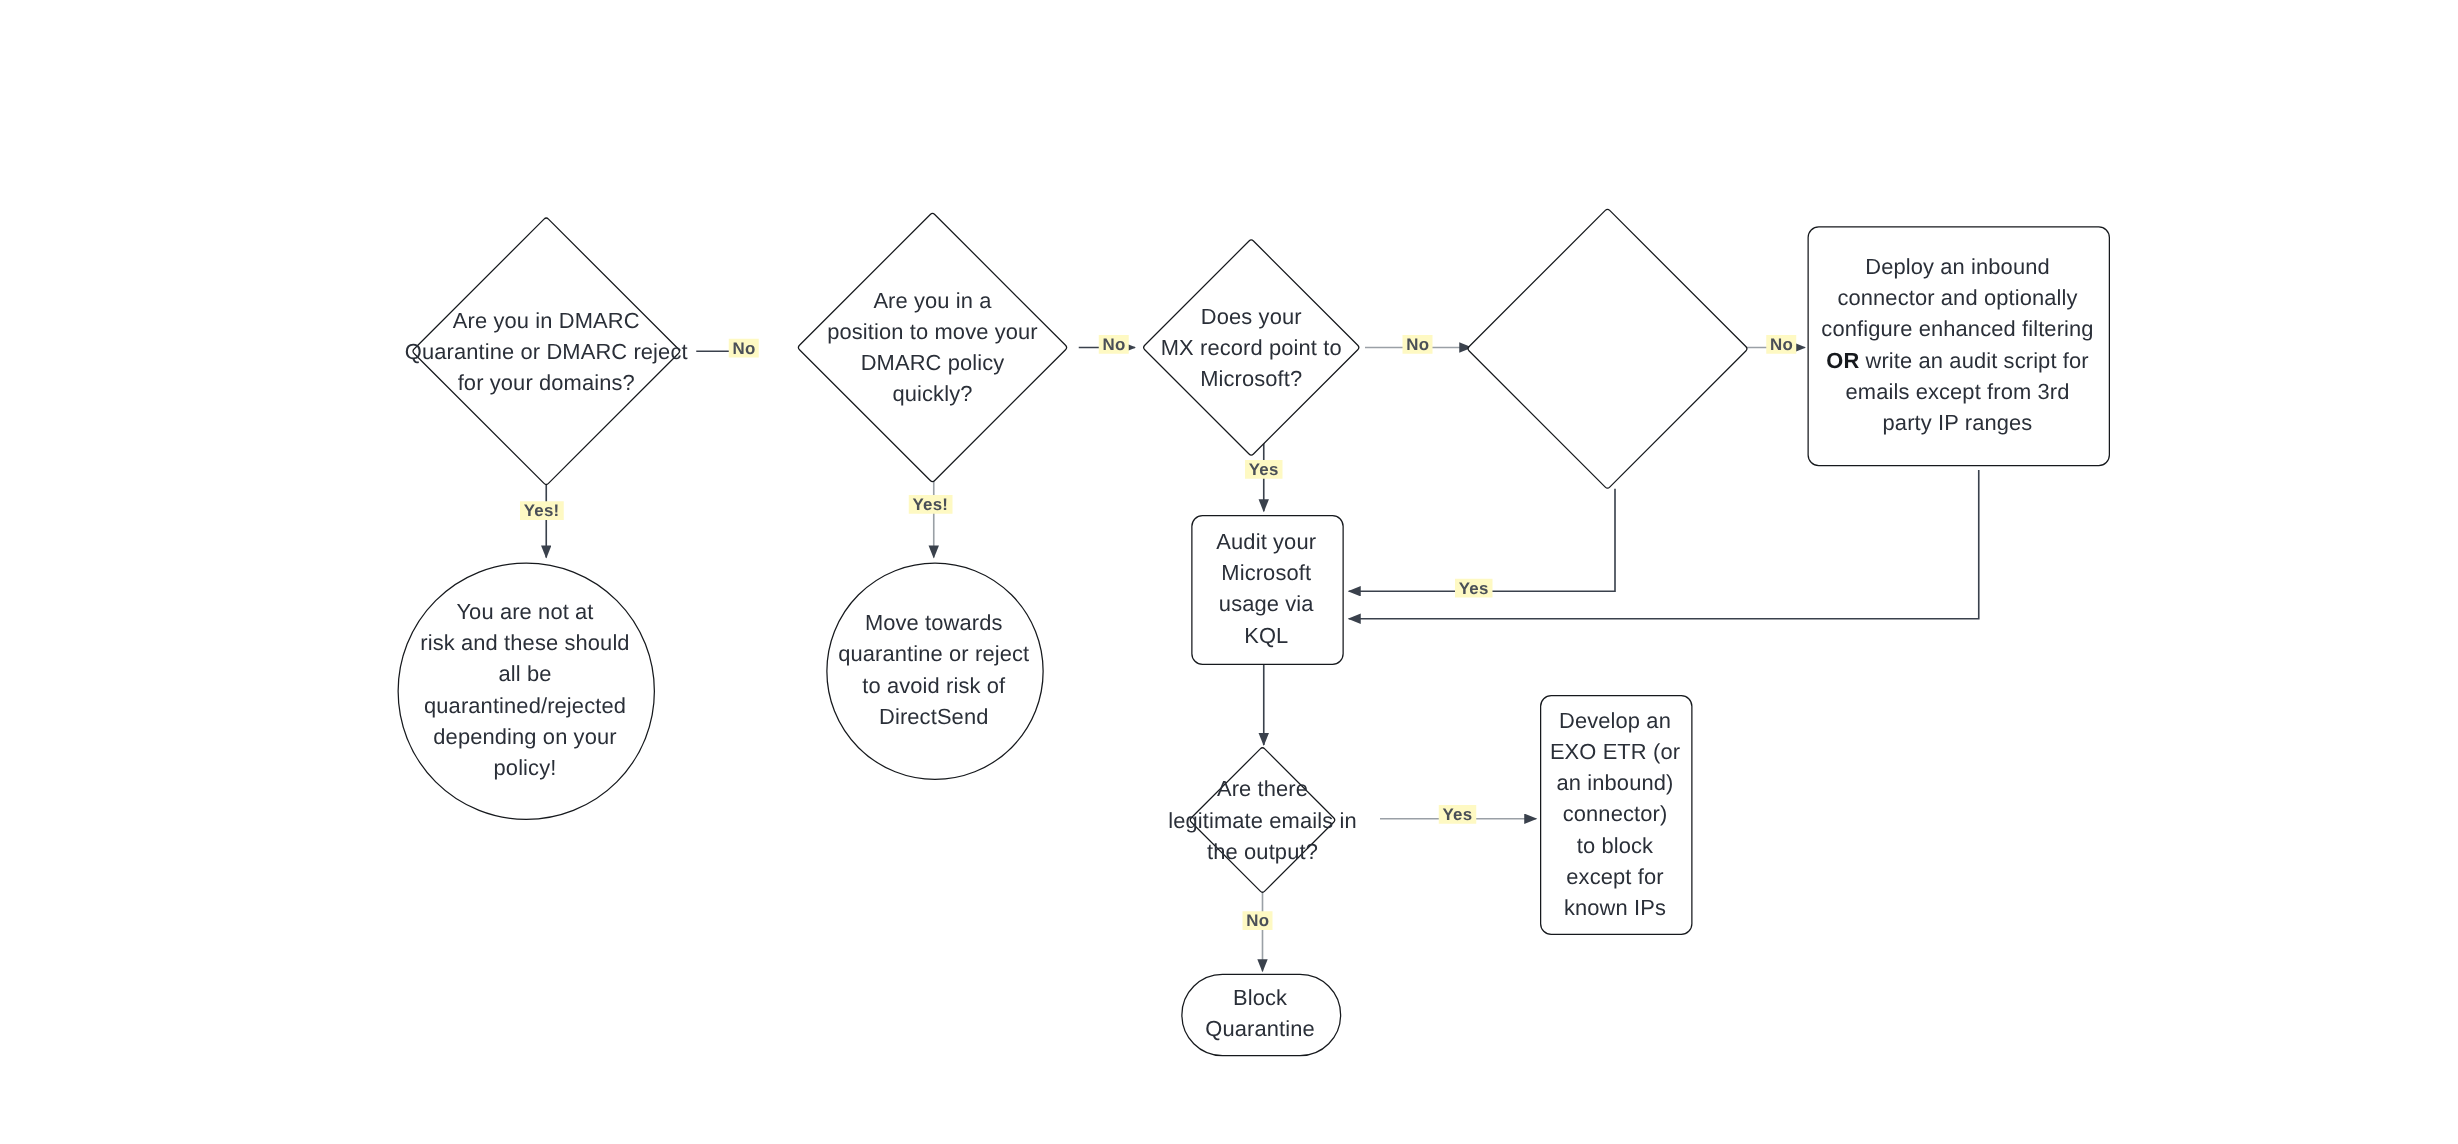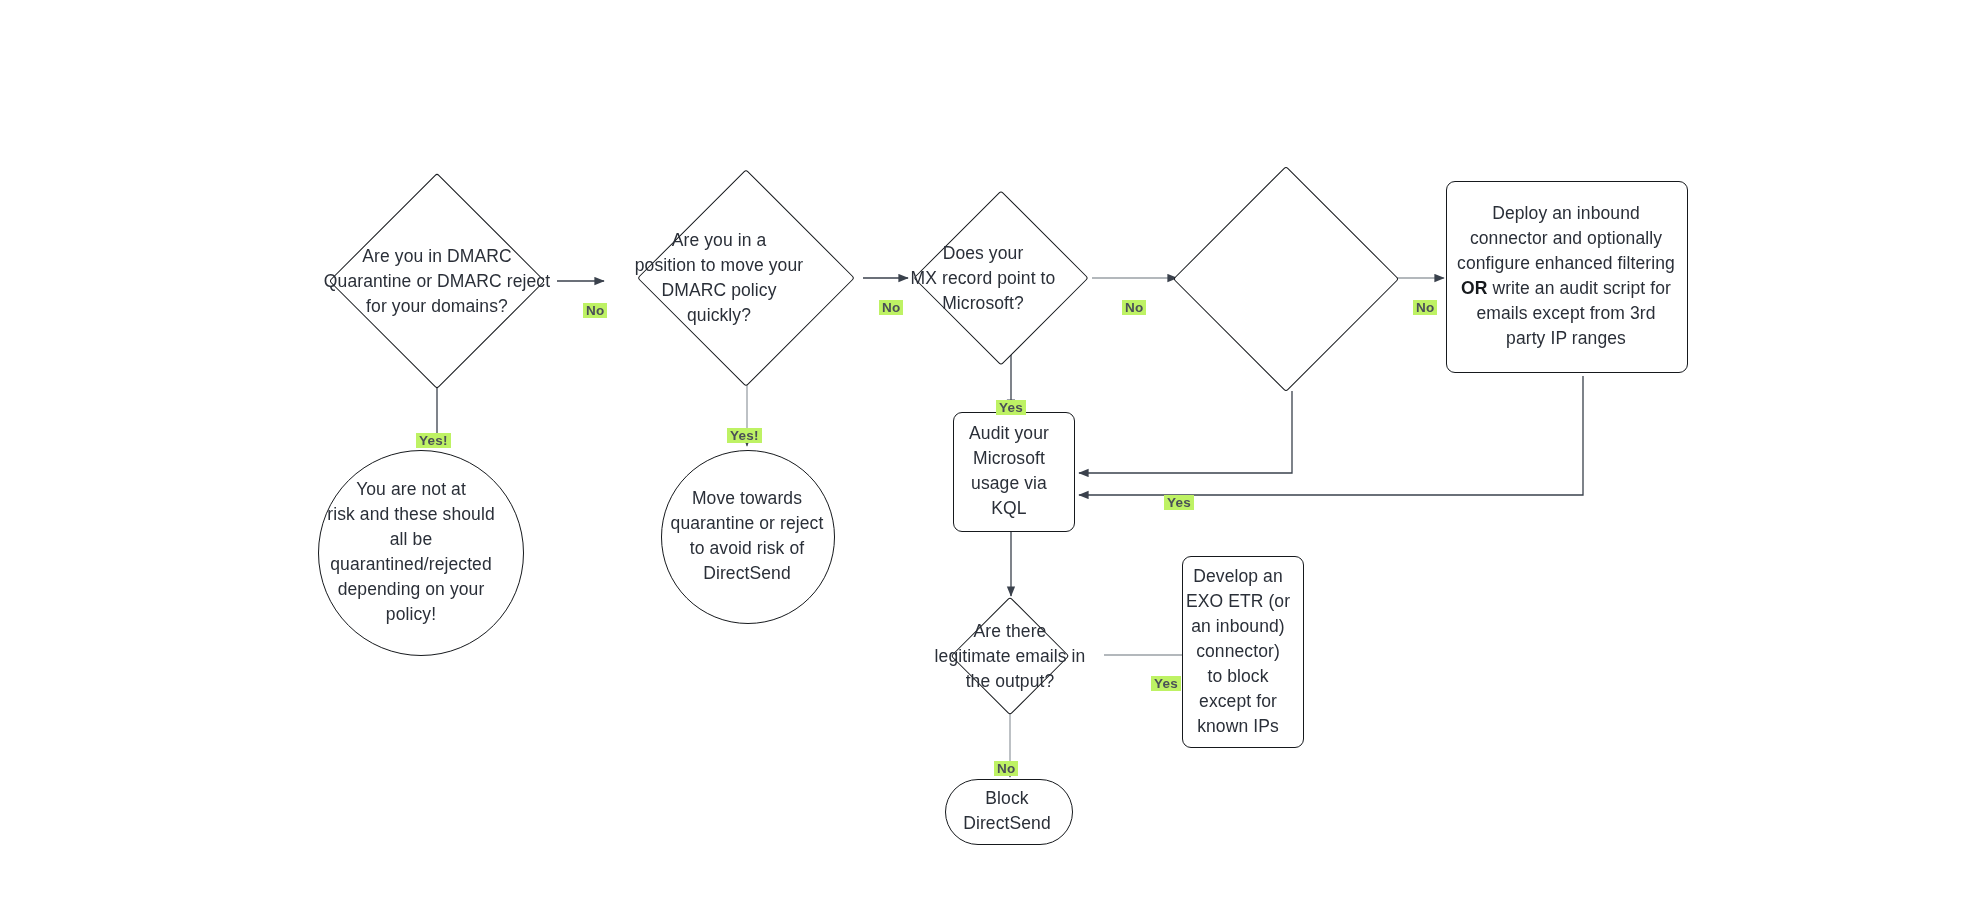--- a/index.html
+++ b/index.html
@@ -26,21 +26,21 @@
     width: 1966px;
     height: 915px;
     pointer-events: none;
   }
   
   .node {
     position: absolute;
     box-sizing: border-box;
     display: flex;
     align-items: center;
-    justify-content: flex-start;
+    justify-content: center;
   }
   .node .label {
     position: relative;
     z-index: 3;
     text-align: center;
     color: #2a2f38;
     font-size: 17.5px;
     line-height: 25px;
     letter-spacing: 0.1px;
     white-space: pre-line;
@@ -88,25 +88,24 @@
     border: 1.9px solid #16191d;
     border-radius: 999px;
     z-index: 1;
   }
   .edge-label {
     position: absolute;
     color: #4a4f57;
     font-size: 13.5px;
     font-weight: bold;
     letter-spacing: 0.2px;
-    background: #bef264;
+    background: #fef9c3;
     padding: 0 3px;
     white-space: nowrap;
     z-index: 4;
-    margin-top: 32px;
   }
   b.or { font-weight: bold; color: #16191d; }
 </style>
 </head>
 <body>
 
 <div id="canvas">
 
   <svg class="layer-svg" viewBox="0 0 1966 915">
     <defs>
@@ -238,30 +237,30 @@
 KQL</div>
   </div>
 
   <div class="node diamond" style="left:912px; top:598px; width:196px; height:116px;">
     <div class="shape" style="width:82px; height:82px;"></div>
     <div class="label" style="width:196px;">Are there
 legitimate emails in
 the output?</div>
   </div>
 
-  <div class="node rbox" style="left:1182px; top:556px; width:120px; height:190px;">
+  <div class="node rbox" style="left:1232px; top:556px; width:120px; height:190px;">
     <div class="shape"></div>
     <div class="label" style="width:112px;">Develop an
 EXO ETR (or
 an inbound)
 connector)
 to block
 except for
 known IPs</div>
   </div>
 
   <div class="node stadium" style="left:945px; top:779px; width:126px; height:64px;">
     <div class="shape"></div>
     <div class="label" style="width:124px;">Block
-DirectSend</div>
+Quarantine</div>
   </div>
 
 </div>
 
 </body></html>

